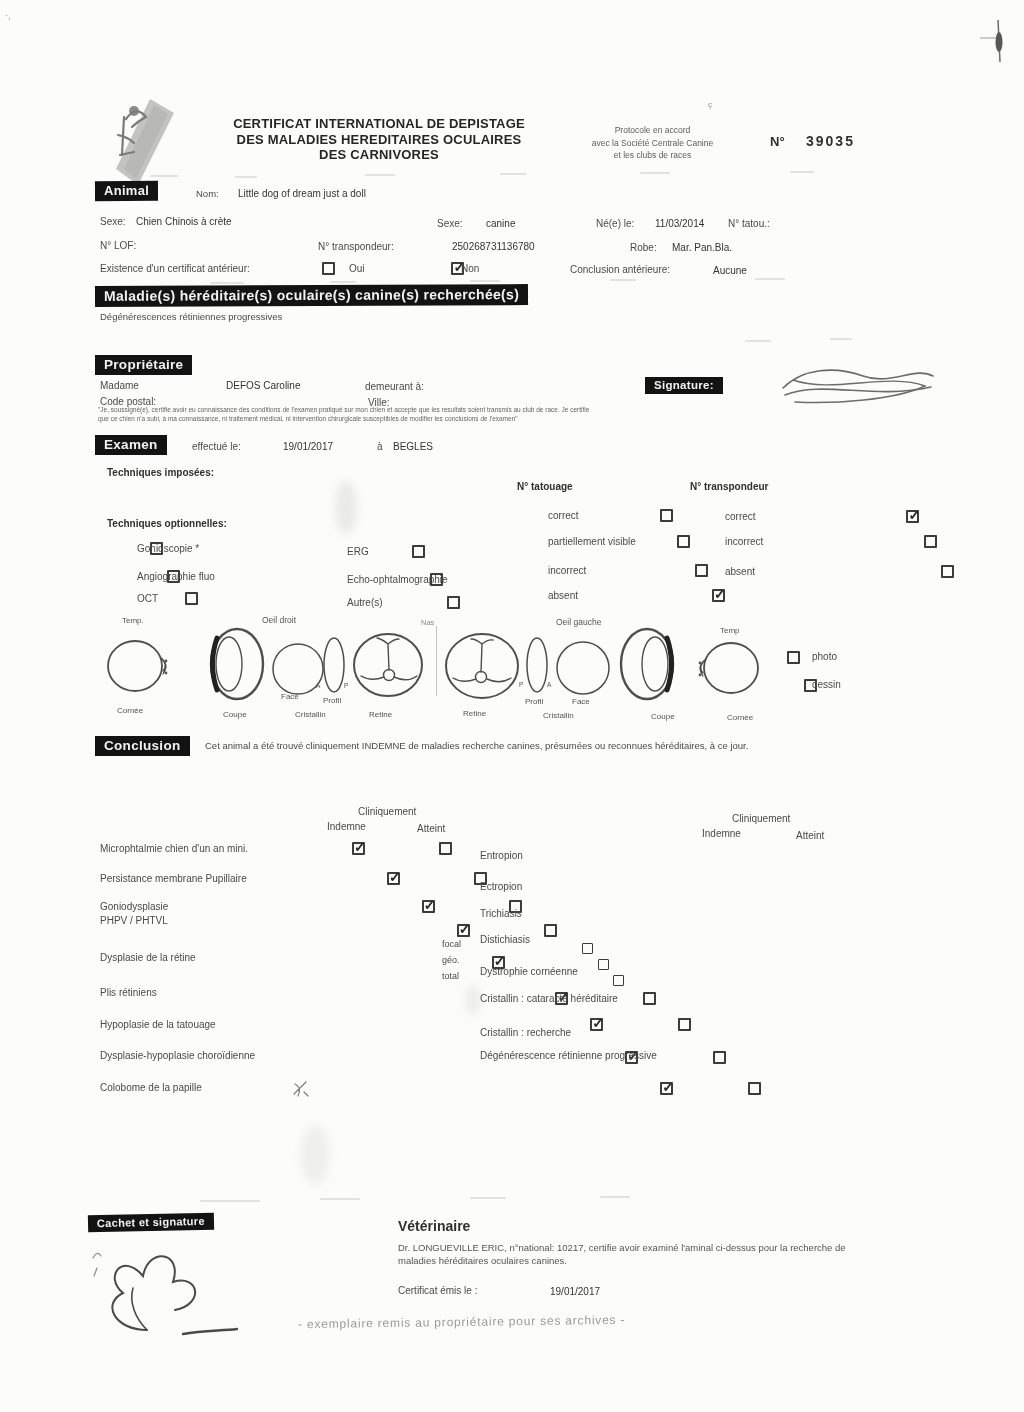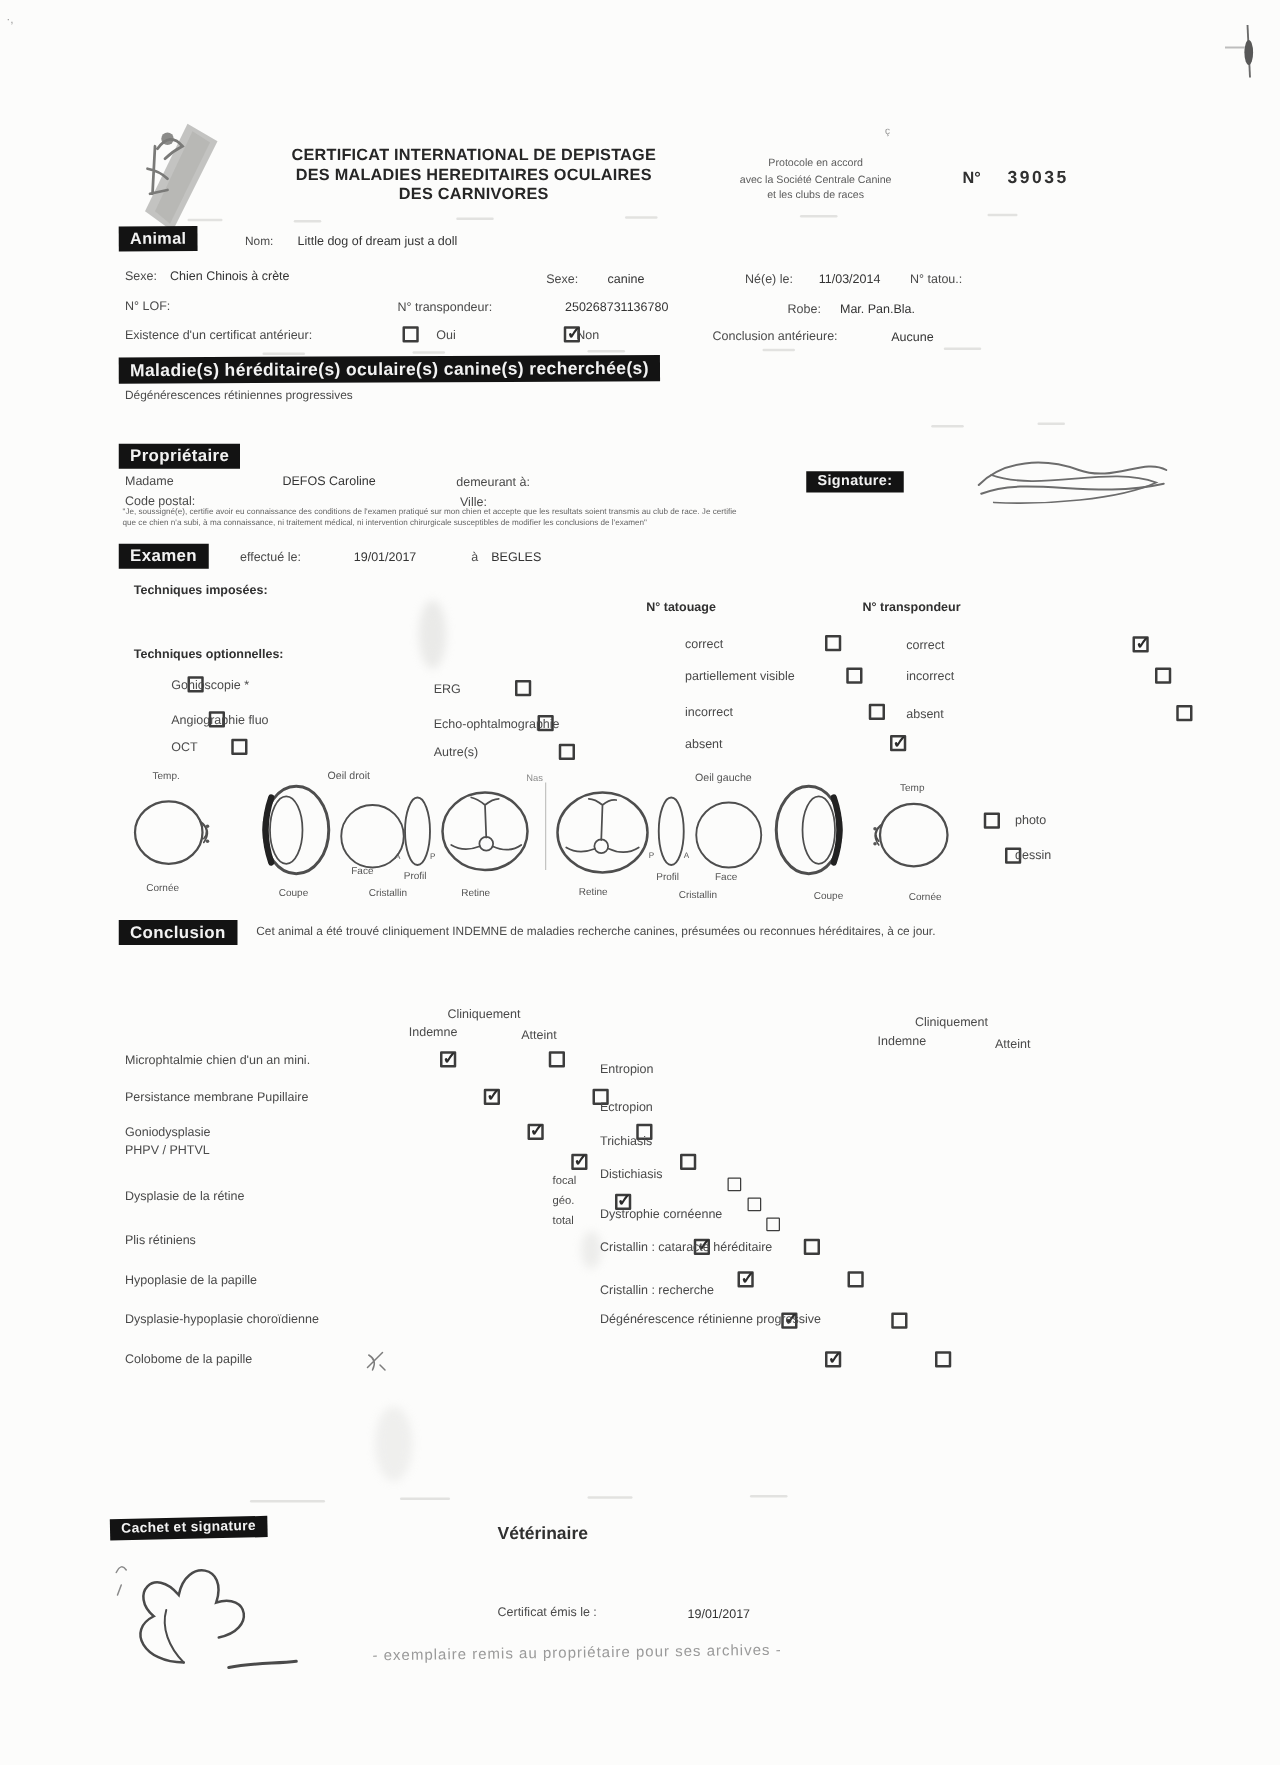--- a/index.html
+++ b/index.html
@@ -281,21 +281,21 @@
     <span class="abs cb checked" style="left:257px;top:155px"></span>
     <span class="abs cb cb-sm" style="left:330px;top:140px"></span>
     <span class="abs lbl" style="left:347px;top:139px;font-size:9px">focal</span>
     <span class="abs cb cb-sm" style="left:330px;top:156px"></span>
     <span class="abs lbl" style="left:347px;top:155px;font-size:9px">géo.</span>
     <span class="abs cb cb-sm" style="left:330px;top:172px"></span>
     <span class="abs lbl" style="left:347px;top:171px;font-size:9px">total</span>
     <span class="abs lbl" style="left:5px;top:187px">Plis rétiniens</span>
     <span class="abs cb checked" style="left:257px;top:191px"></span>
     <span class="abs cb" style="left:327px;top:191px"></span>
-    <span class="abs lbl" style="left:5px;top:219px">Hypoplasie de la papille</span>
+    <span class="abs lbl" style="left:5px;top:219px">Hypoplasie de la tatouage</span>
     <span class="abs cb checked" style="left:257px;top:217px"></span>
     <span class="abs cb" style="left:327px;top:217px"></span>
     <span class="abs lbl" style="left:5px;top:250px">Dysplasie-hypoplasie choroïdienne</span>
     <span class="abs cb checked" style="left:257px;top:250px"></span>
     <span class="abs cb" style="left:327px;top:250px"></span>
     <span class="abs lbl" style="left:5px;top:282px">Colobome de la papille</span>
     <span class="abs cb checked" style="left:257px;top:281px"></span>
     <span class="abs cb" style="left:327px;top:281px"></span>
     <svg class="abs" style="left:195px;top:278px" width="22" height="22" viewBox="0 0 22 22">
       <path d="M4,16 L16,4 M5,6 Q12,10 8,18 M14,14 l4,4" class="sk" style="stroke:#7d7d7d;stroke-width:1.2"></path>
@@ -330,17 +330,18 @@
 
   
   <span class="abs bar" style="left:88px;top:1214px;font-size:11px;transform:rotate(-1.2deg)">Cachet et signature</span>
   <svg class="abs" style="left:85px;top:1238px" width="160" height="110" viewBox="0 0 160 110">
     <path d="M62,92 C30,92 16,66 38,55 C18,38 38,14 58,38 C64,8 98,14 88,44 C114,36 120,66 90,72" class="sk" style="stroke:#4a4a4a;stroke-width:2"></path>
     <path d="M62,92 C50,80 44,64 48,50" class="sk" style="stroke:#4a4a4a;stroke-width:1.6"></path>
     <path d="M98,96 C118,92 136,93 152,91" class="sk" style="stroke:#4a4a4a;stroke-width:2.4"></path>
     <path d="M8,20 q4,-8 8,-2 M12,30 l-3,8" class="sk" style="stroke:#8a8a8a;stroke-width:1.2"></path>
   </svg>
   <span class="abs b" style="left:398px;top:1218px;font-size:14px">Vétérinaire</span>
+  <span class="abs" style="left:398px;top:1242px;width:465px;font-size:9.5px;line-height:12.5px;color:#555">Dr. LONGUEVILLE ERIC, n°national: 10217, certifie avoir examiné l'aminal ci-dessus pour la recherche de maladies héréditaires oculaires canines.</span>
   <span class="abs lbl" style="left:398px;top:1285px">Certificat émis le :</span>
   <span class="abs val" style="left:550px;top:1286px">19/01/2017</span>
   <span class="abs" style="left:298px;top:1315px;font-size:12px;color:#9a9a9a;letter-spacing:.8px;transform:rotate(-.8deg)">- exemplaire remis au propriétaire pour ses archives -</span>
 
 </div>
 
 </body></html>

